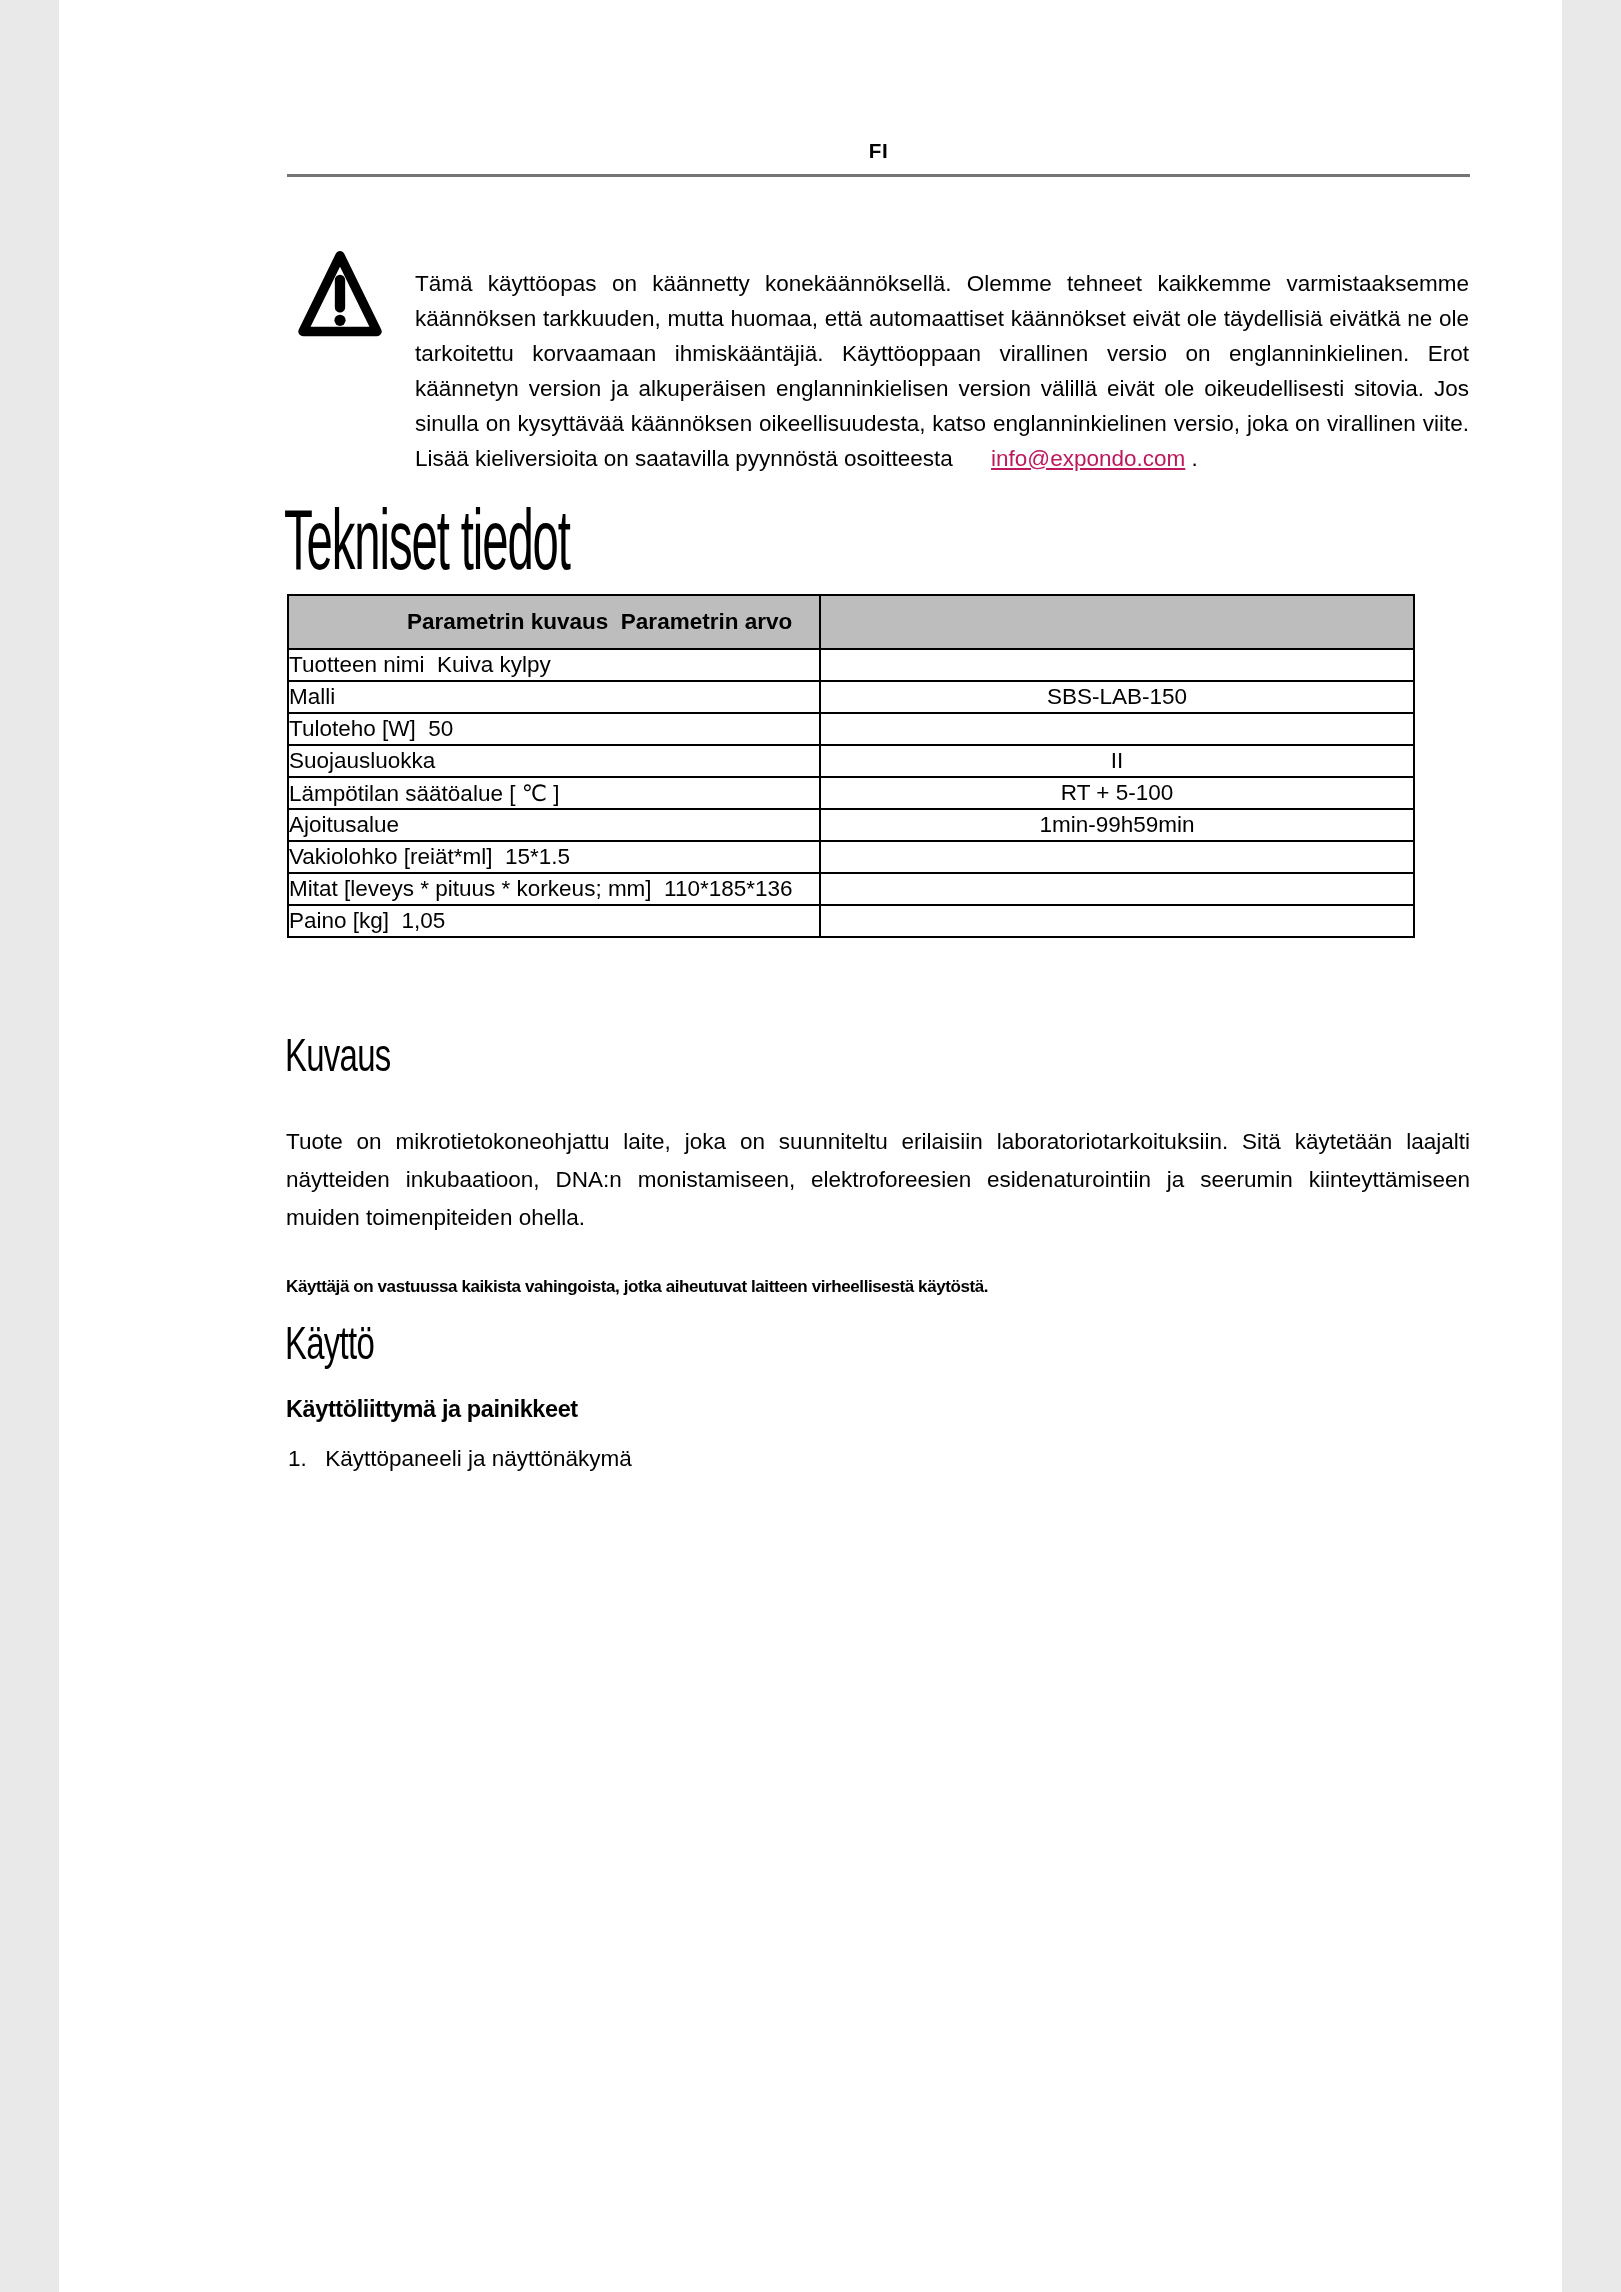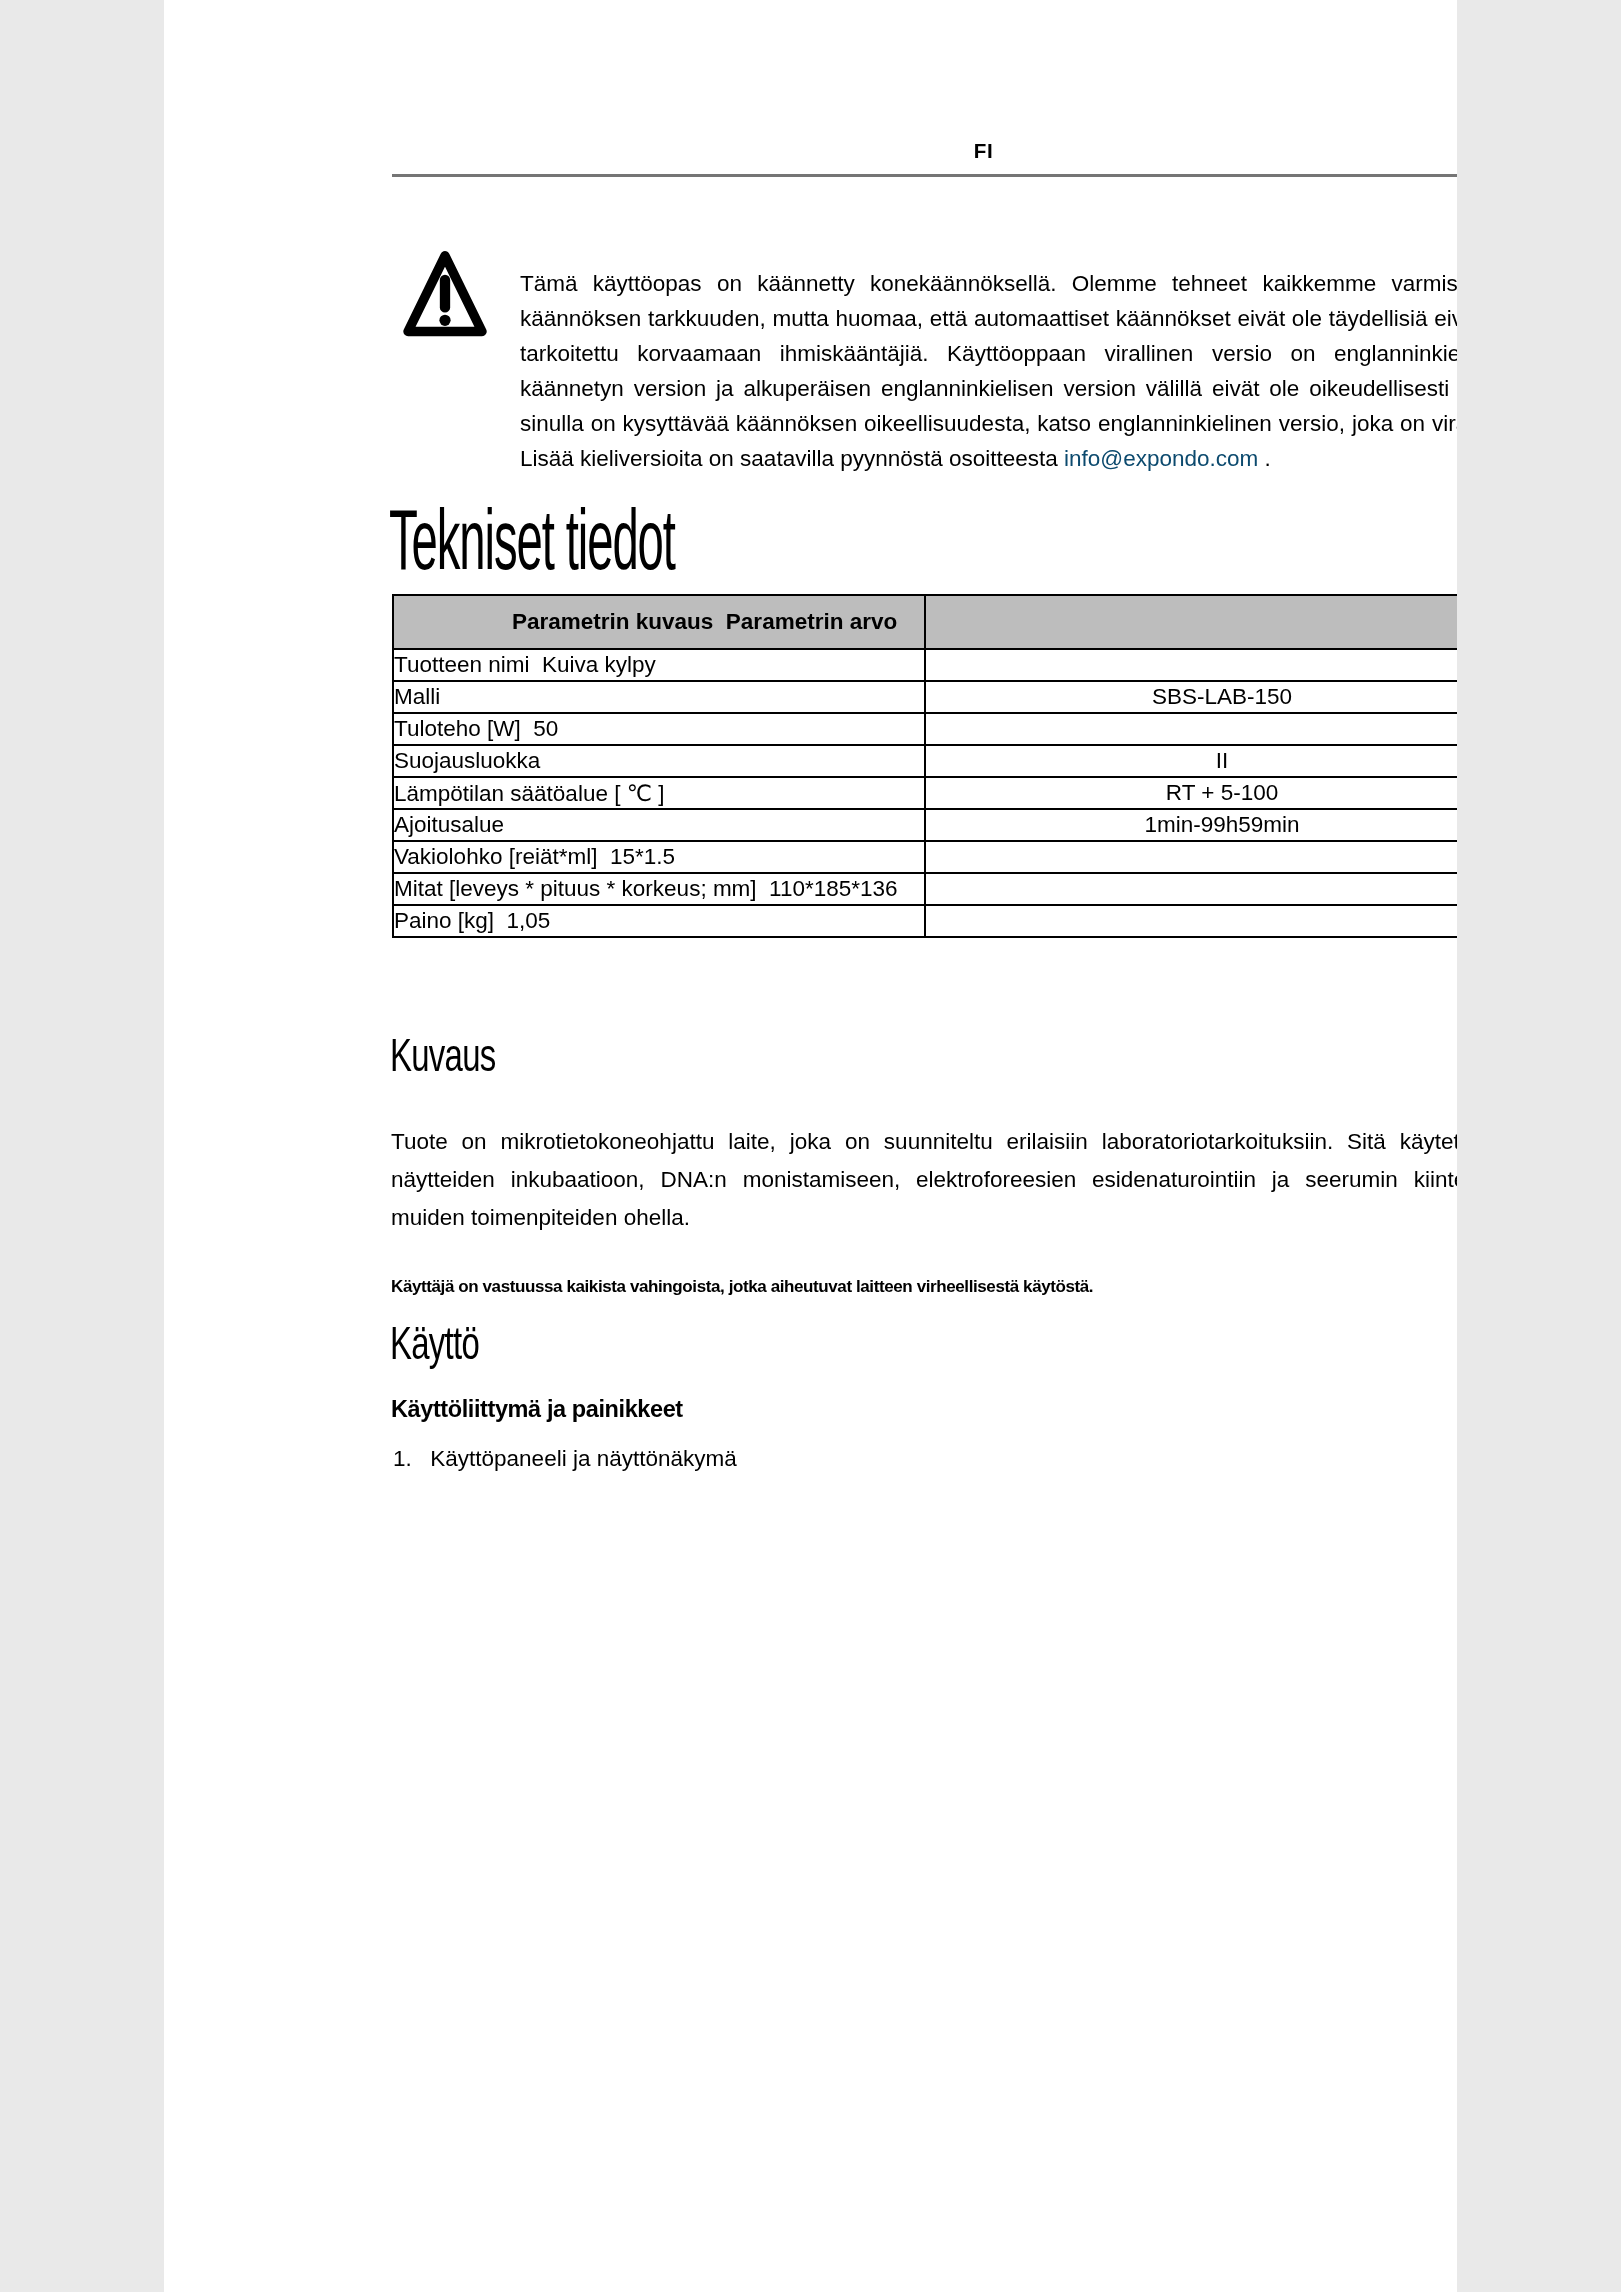--- a/index.html
+++ b/index.html
@@ -1,18 +1,18 @@
 <!DOCTYPE html>
 <html lang="fi"><head>
 <meta charset="utf-8">
 <style>
   html,body { margin:0; padding:0; background:#e9e9e9; }
   .page {
     position: relative;
-    width: 1293px;
+    width: 1503px;
     height: 2293px;
     margin: 0 auto;
     background: #ffffff;
     font-family: "Liberation Sans", "DejaVu Sans", sans-serif;
     color: #000;
     overflow: hidden;
   }
   .fi-label {
     position: absolute;
     top: 139px; left: 228px; width: 1183px;
@@ -32,21 +32,21 @@
   }
   .warning-icon-box { flex: 0 0 86px; width: 86px; height: 95px; margin-top: 3.9px; }
   .warning-icon-box svg { width: 86px; height: 95px; display: block; }
   .notice-text {
     margin-left: 32px;
     width: 1054px;
     font-size: 22.5px;
     line-height: 35px;
     text-align: justify;
   }
-  .email-link { color: #0c4a6e; cursor: pointer; }
+  .email-link { color: #be185d; text-decoration: underline; cursor: pointer; margin-left: 32px; }
   .h1 {
     position: absolute;
     top: 496px; left: 225px;
     font-size: 86px; font-weight: 400;
     line-height: 1;
     letter-spacing: -2px;
     white-space: nowrap;
     transform: scaleX(0.55);
     transform-origin: 0 0;
   }

